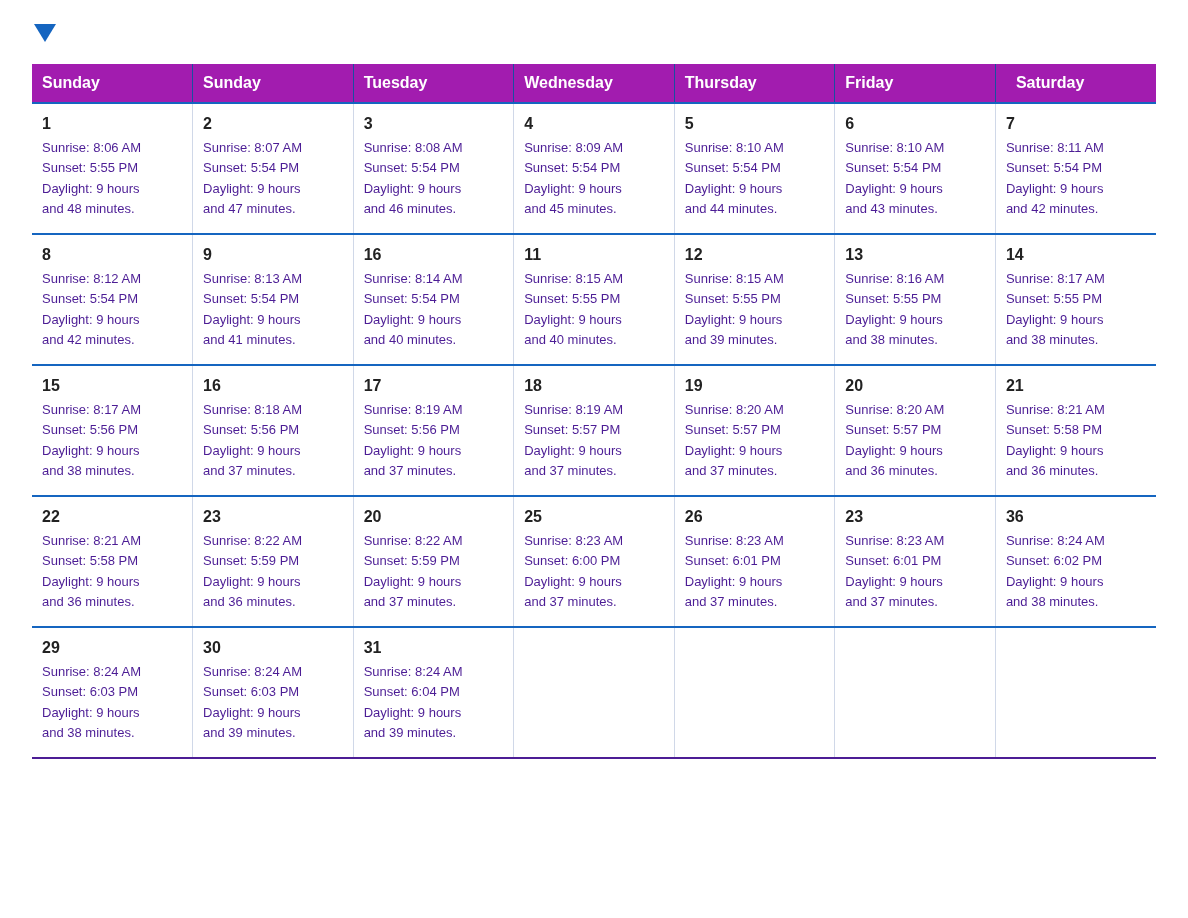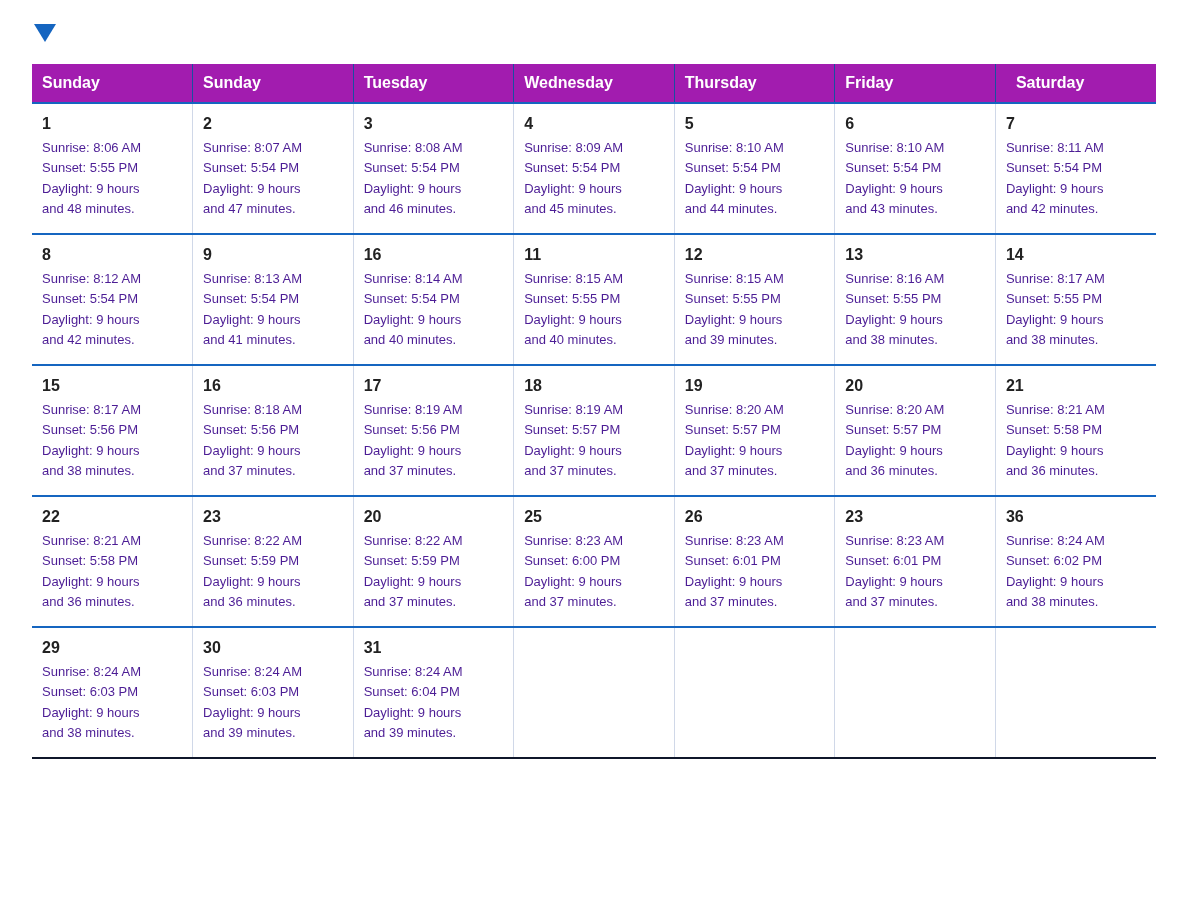--- a/index.html
+++ b/index.html
@@ -77,21 +77,21 @@
       border-top: 2px solid #1565c0;
       border-right: 1px solid #d0d8e8;
       font-size: 13.5px;
       line-height: 1.5;
       background: #fff;
     }
     .calendar-table td:last-child {
       border-right: none;
     }
     .calendar-table tr:last-child td {
-      border-bottom: 2px solid #0f172a;
+      border-bottom: 2px solid #4c1d95;
     }
     .day-number {
       font-size: 16px;
       font-weight: bold;
       color: #222;
       display: block;
       margin-bottom: 2px;
     }
     .day-info {
       color: #4c1d95;

